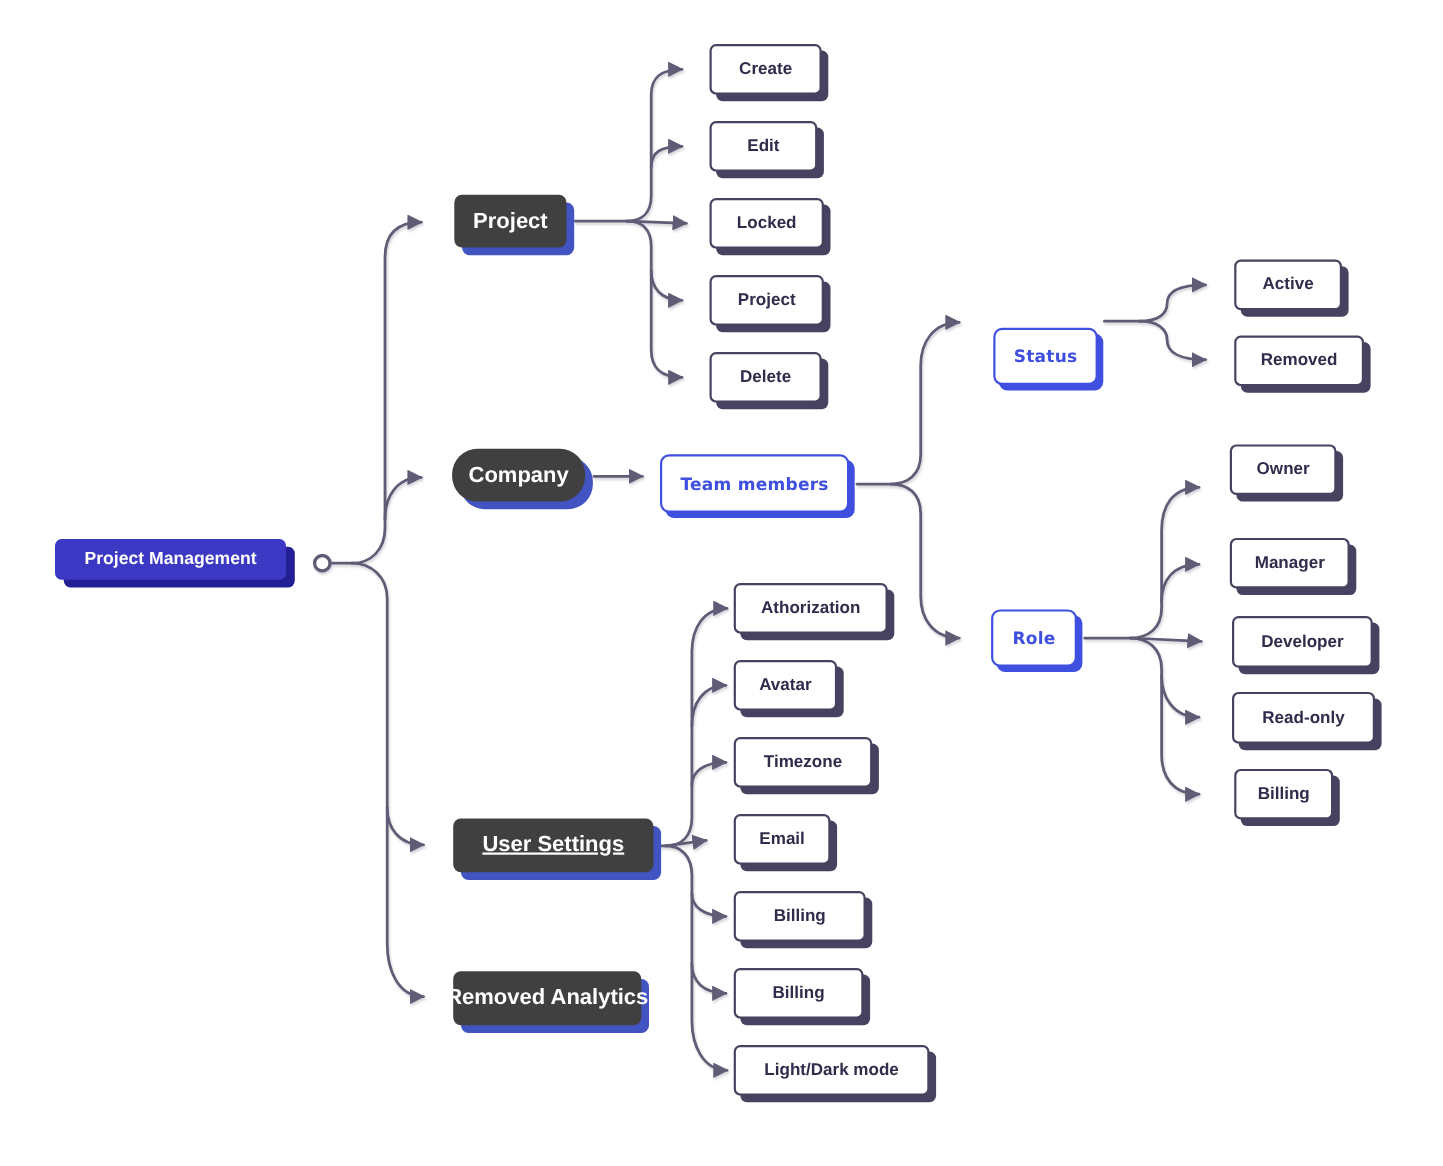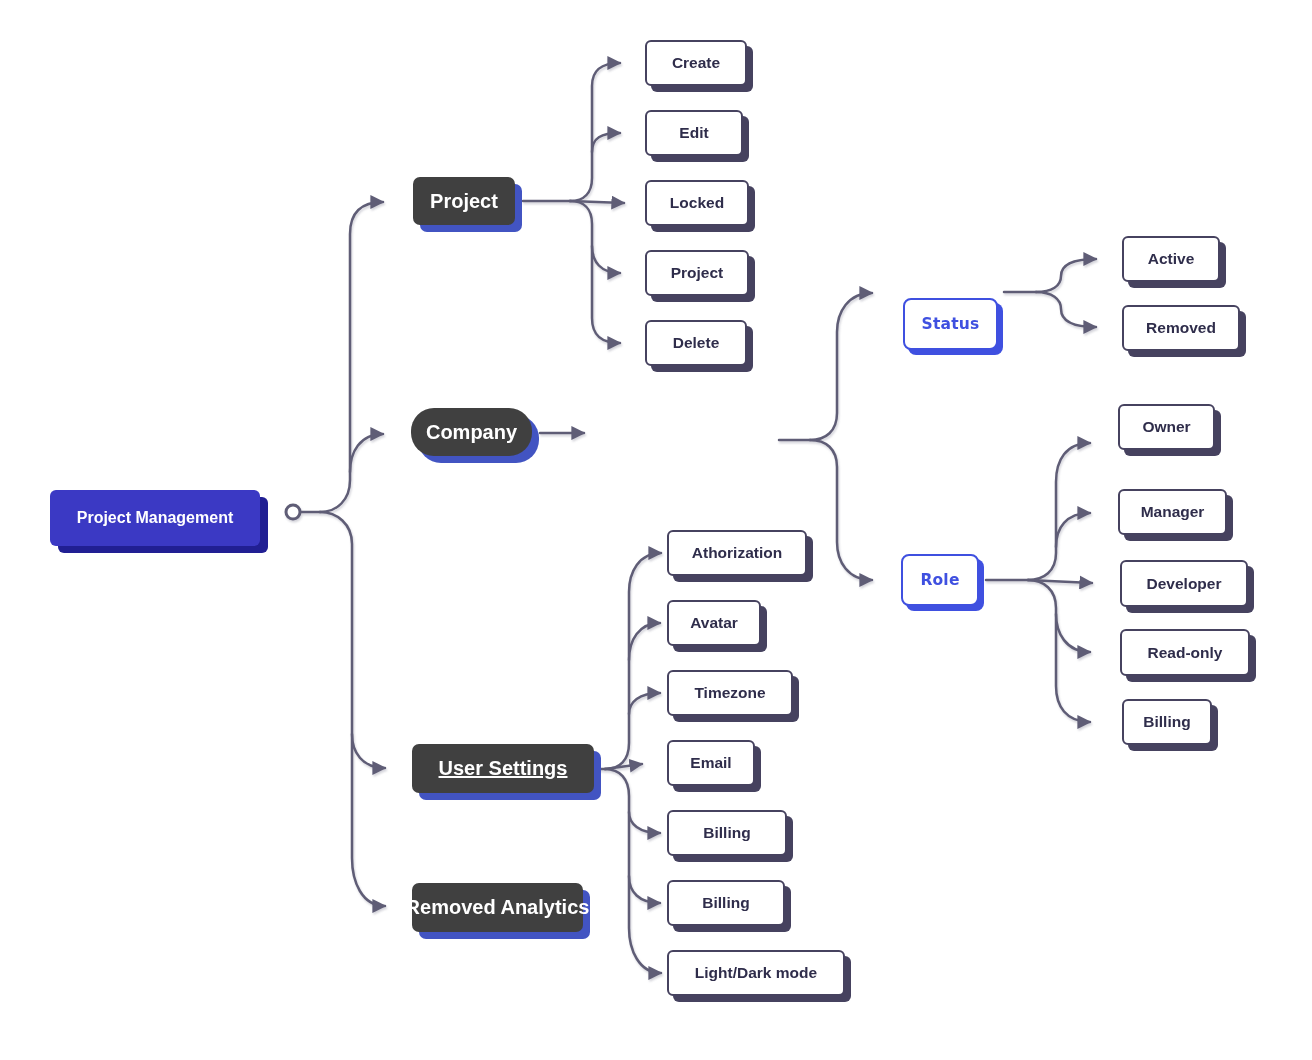--- a/index.html
+++ b/index.html
@@ -11,21 +11,21 @@
         box-sizing:border-box;font-weight:700;cursor:default;white-space:nowrap;}
   
   .brand{background:#3b39c4;color:#ffffff;border-radius:6px;box-shadow:8px 7px 0 #211f93;font-size:16px;}
   .blue{background:#404040;color:#ffffff;border-radius:7px;box-shadow:7px 7px 0 #4254c2;font-size:20px;}
   .plain{background:#ffffff;color:#2f2d4b;border:2px solid #46425f;border-radius:6px;
          box-shadow:6px 6px 0 #46425f;font-size:15.5px;}
   .outline{background:#ffffff;color:#3f50e0;border:2px solid #3f50e0;border-radius:8px;
            box-shadow:5px 5px 0 #3f50e0;font-size:15.5px;
            font-family:"DejaVu Sans", sans-serif;letter-spacing:.2px;}
   
-  .n-root{left:50px;top:490px;width:210px;height:56px;}
+  .n-root{left:50px;top:490px;width:210px;height:37px;}
   .n-project{left:413px;top:177px;width:102px;height:48px;}
   .n-company{left:411px;top:408px;width:121px;height:48px;border-radius:23px;}
   .n-usersettings{left:412px;top:744px;width:182px;height:49px;text-decoration:underline;}
   .n-globalanalytics{left:412px;top:883px;width:171px;height:49px;}
   .n-create{left:645px;top:40px;width:102px;height:46px;}
   .n-edit{left:645px;top:110px;width:98px;height:46px;}
   .n-archive{left:645px;top:180px;width:104px;height:46px;}
   .n-locked{left:645px;top:250px;width:104px;height:46px;}
   .n-delete{left:645px;top:320px;width:102px;height:46px;}
   .n-teammembers{left:600px;top:413px;width:172px;height:53px;}
@@ -104,20 +104,21 @@
   <div class="node brand n-root">Project Management</div>
 
   <div class="node blue n-project">Project</div>
   <div class="node plain n-create">Create</div>
   <div class="node plain n-edit">Edit</div>
   <div class="node plain n-archive">Locked</div>
   <div class="node plain n-locked">Project</div>
   <div class="node plain n-delete">Delete</div>
 
   <div class="node blue n-company">Company</div>
+  <div class="node outline n-teammembers">Team members</div>
   <div class="node outline n-status">Status</div>
   <div class="node plain n-active">Active</div>
   <div class="node plain n-removed">Removed</div>
   <div class="node outline n-role">Role</div>
   <div class="node plain n-owner">Owner</div>
   <div class="node plain n-manager">Manager</div>
   <div class="node plain n-developer">Developer</div>
   <div class="node plain n-readonly">Read-only</div>
   <div class="node plain n-billingrole">Billing</div>
 

